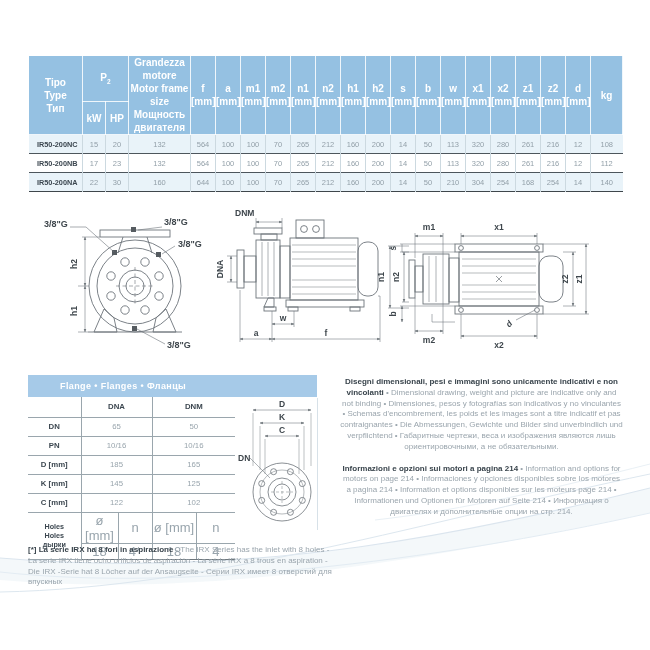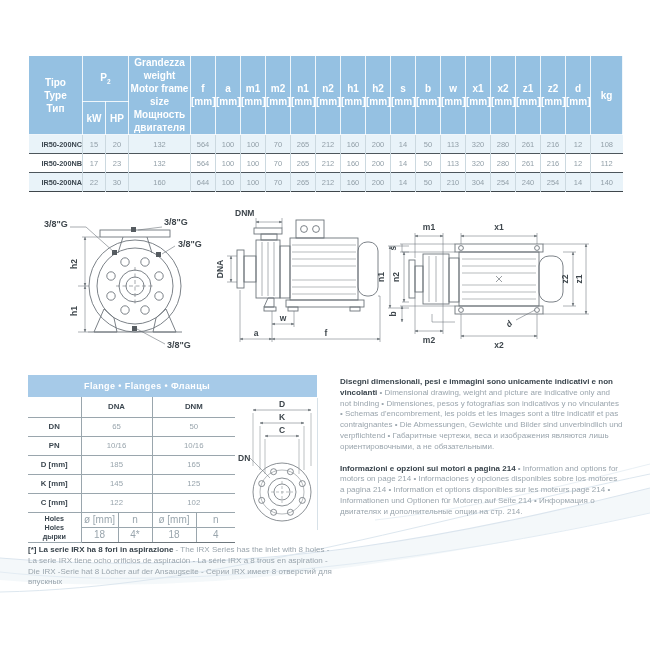--- a/index.html
+++ b/index.html
@@ -25,55 +25,55 @@
   .main-table tbody td{
     font-size:7.5px;color:#93a0a9;text-align:center;padding:0;height:18px;
     border-left:1px solid #ccd9e0;border-right:1px solid #ccd9e0;
     background:#fff;
   }
   .main-table tbody tr{border-top:1px solid #4d565c;}
   .main-table tbody tr:first-child{border-top:1.6px solid #3f464b;}
   .main-table tbody{border-bottom:1.6px solid #3f464b;}
   .main-table tbody tr.alt td{background:#e9f3f9;}
   .main-table tbody td.rowlabel{
-    font-weight:bold;color:#3c4750;text-align:right;padding-left:4px;font-size:7.3px;
+    font-weight:bold;color:#3c4750;text-align:center;padding-left:4px;font-size:7.3px;
     border-left:none;
   }
   .main-table tbody td:last-child{border-right:none;}
   .hl span{display:block;}
   
   .drawings{position:absolute;left:28px;top:196px;width:594px;height:172px;z-index:2;}
   .drawings text, .flange-svg text{
     font-family:"Liberation Sans",sans-serif;font-size:9px;font-weight:bold;fill:#3e464c;
   }
   .dimtxt{font-size:8.5px !important;}
   
   .flange-bar{
     position:absolute;left:28px;top:375px;width:289px;height:22px;z-index:2;
     background:#a6cae8;color:#fff;font-size:9px;font-weight:bold;letter-spacing:.4px;
-    display:flex;align-items:center;padding-left:56px;box-sizing:border-box;
+    display:flex;align-items:center;padding-left:32px;box-sizing:border-box;
   }
   .flange-table{
     position:absolute;left:28px;top:397px;width:207px;z-index:2;
     border-collapse:collapse;table-layout:fixed;
   }
   .flange-table td{
     font-size:7.8px;color:#99a5ad;text-align:center;vertical-align:middle;
     border:1px solid #9aa6ad;padding:0;height:18px;background:#fff;
   }
   .flange-table td.lab{font-weight:bold;color:#3c4750;border-left:none;}
   .flange-table td:last-child{border-right:none;}
   .flange-table tr:first-child td{border-top:none;}
   .flange-table tr:last-child td{border-bottom:1px solid #6e777d;margin-left:35px;}
-  .flange-table td.sub{height:14px;font-size:10px;text-align:center;}
+  .flange-table td.sub{height:14px;font-size:13px;text-align:center;}
   .flange-svg{position:absolute;left:237px;top:398px;width:80px;height:134px;z-index:2;}
   .flange-rule{position:absolute;left:317px;top:398px;width:1px;height:132px;background:#d7e1e8;z-index:1;}
   
   .notes{position:absolute;left:340px;top:377px;width:283px;z-index:2;}
-  .note{font-size:8px;line-height:1.35;color:#9aa5ad;margin:0 0 11px 0;}
+  .note{font-size:8px;line-height:1.35;color:#9aa5ad;margin:0 0 11px 0;text-align:center;}
   .note b{color:#39444c;}
   .footnote{
     position:absolute;left:28px;top:545px;width:304px;z-index:2;
     font-size:8px;line-height:1.35;color:#9aa5ad;
   }
   .footnote b{color:#39444c;}
 </style>
 </head>
 <body>
 
@@ -112,21 +112,21 @@
   <thead>
     <tr>
       <th rowspan="2" class="hl" style="height:44px;">
         <span>Tipo</span>
         <span>Type</span>
         <span>Тип</span>
       </th>
       <th colspan="2" class="p2"><span>P</span><sub>2</sub></th>
       <th rowspan="2" class="hl">
         <span>Grandezza</span>
-        <span>weight</span>
+        <span>motore</span>
         <span>Motor frame</span>
         <span>size</span>
         <span>Мощность</span>
         <span>двигателя</span>
       </th>
       <th rowspan="2" class="hl">
           <span>f</span>
           <span>[mm]</span>
         </th>
       <th rowspan="2" class="hl">
@@ -256,21 +256,21 @@
         <td>70</td>
       <td>265</td>
         <td>212</td>
       <td>160</td>
         <td>200</td>
       <td>14</td>
         <td>50</td>
       <td>210</td>
         <td>304</td>
       <td>254</td>
-        <td>240</td>
+        <td>168</td>
       <td>254</td>
         <td>14</td>
       <td>140</td>
     </tr>
   </tbody>
 </table>
 
 <svg class="drawings" viewBox="0 0 594 172">
   <defs>
     <marker id="ar" viewBox="0 0 8 8" refX="7" refY="4" markerWidth="6" markerHeight="6" orient="auto-start-reverse">

